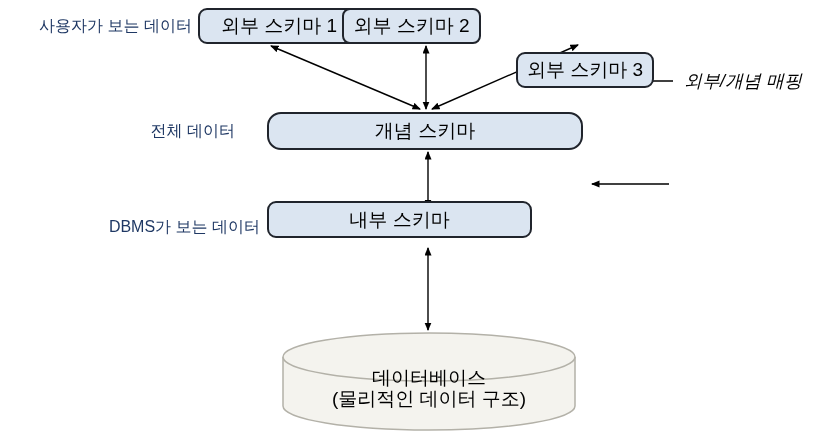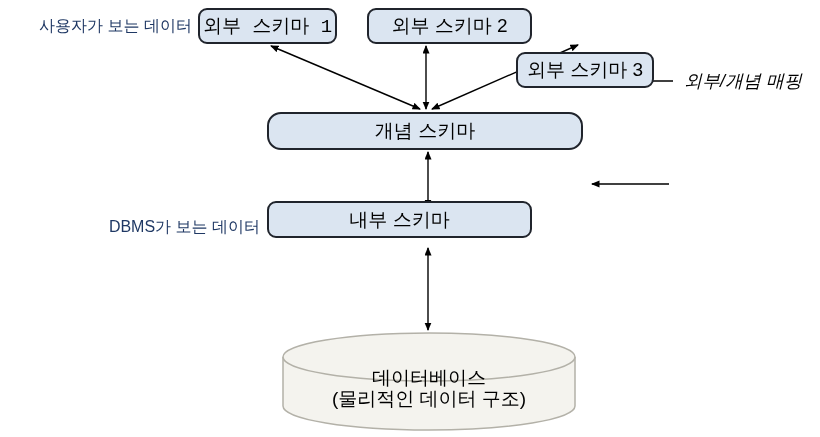--- a/index.html
+++ b/index.html
@@ -100,24 +100,25 @@
     <line class="arrow-line" x1="428" y1="152" x2="428" y2="207" marker-start="url(#ah)" marker-end="url(#ah)"></line>
 
     <line class="arrow-line" x1="428" y1="248" x2="428" y2="330" marker-start="url(#ah)" marker-end="url(#ah)"></line>
 
     <line class="arrow-line" x1="673" y1="81" x2="592" y2="81" marker-end="url(#ah)"></line>
 
     <line class="arrow-line" x1="669" y1="184" x2="592" y2="184" marker-end="url(#ah)"></line>
   </svg>
 
   <div class="row-label" style="right:628px; top:15px;">사용자가 보는 데이터</div>
+  <div class="row-label" style="right:585px; top:120px;">전체 데이터</div>
   <div class="row-label" style="right:560px; top:216px;padding-left:19px;">DBMS가 보는 데이터</div>
 
-  <div class="schema-box" style="left:198px; top:8px; width:139px; height:36px;font-family:Liberation Mono, monospace;">외부 스키마 1</div>
-  <div class="schema-box" style="left:367px; top:8px; width:165px; height:36px;">외부 스키마 2</div>
+  <div class="schema-box" style="left:198px; top:8px; width:162px; height:36px;">외부 스키마 1</div>
+  <div class="schema-box" style="left:342px; top:8px; width:139px; height:36px;border-radius:8px;">외부 스키마 2</div>
   <div class="schema-box" style="left:516px; top:8px; width:138px; height:36px;margin-top:44px;">외부 스키마 3</div>
 
   <div class="schema-box" style="left:267px; top:112px; width:316px; height:38px;border-radius:14px;">개념 스키마</div>
 
   <div class="schema-box" style="left:267px; top:201px; width:265px; height:37px;">내부 스키마</div>
 
   <div class="mapping-label" style="left:684px; top:70px;">외부/개념 매핑</div>
 
   <div class="db-text">
     <div>데이터베이스</div>

